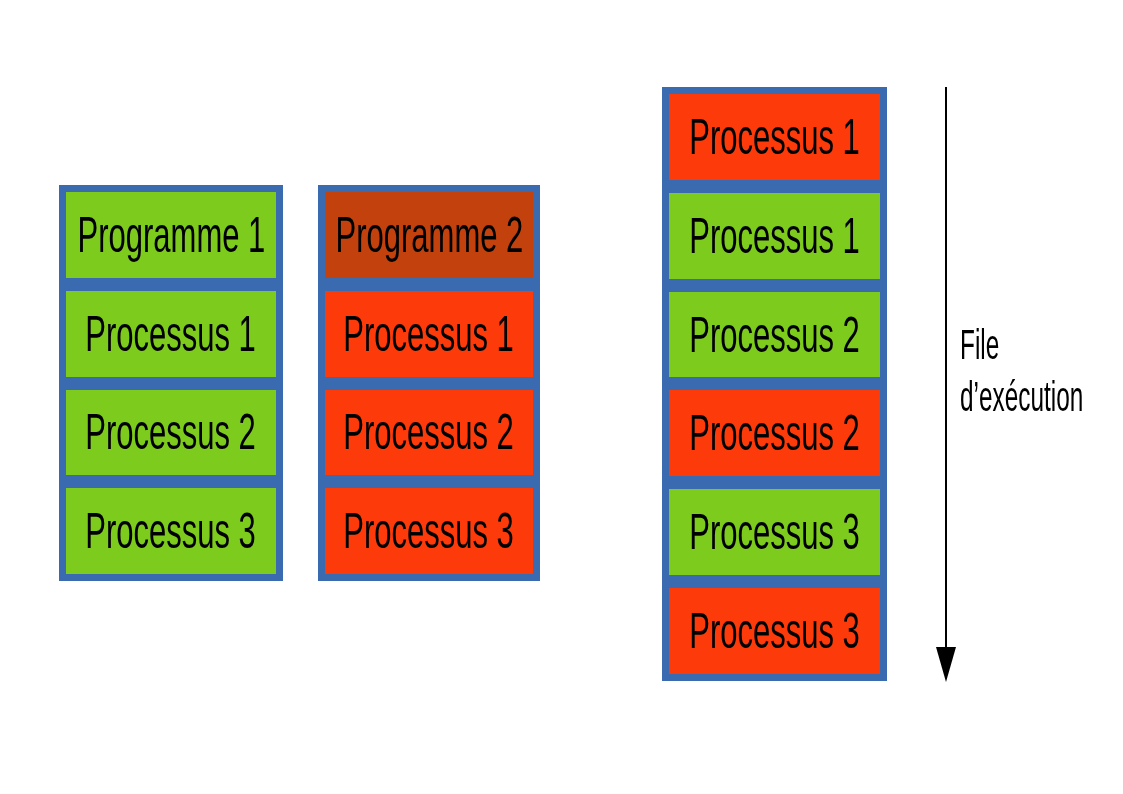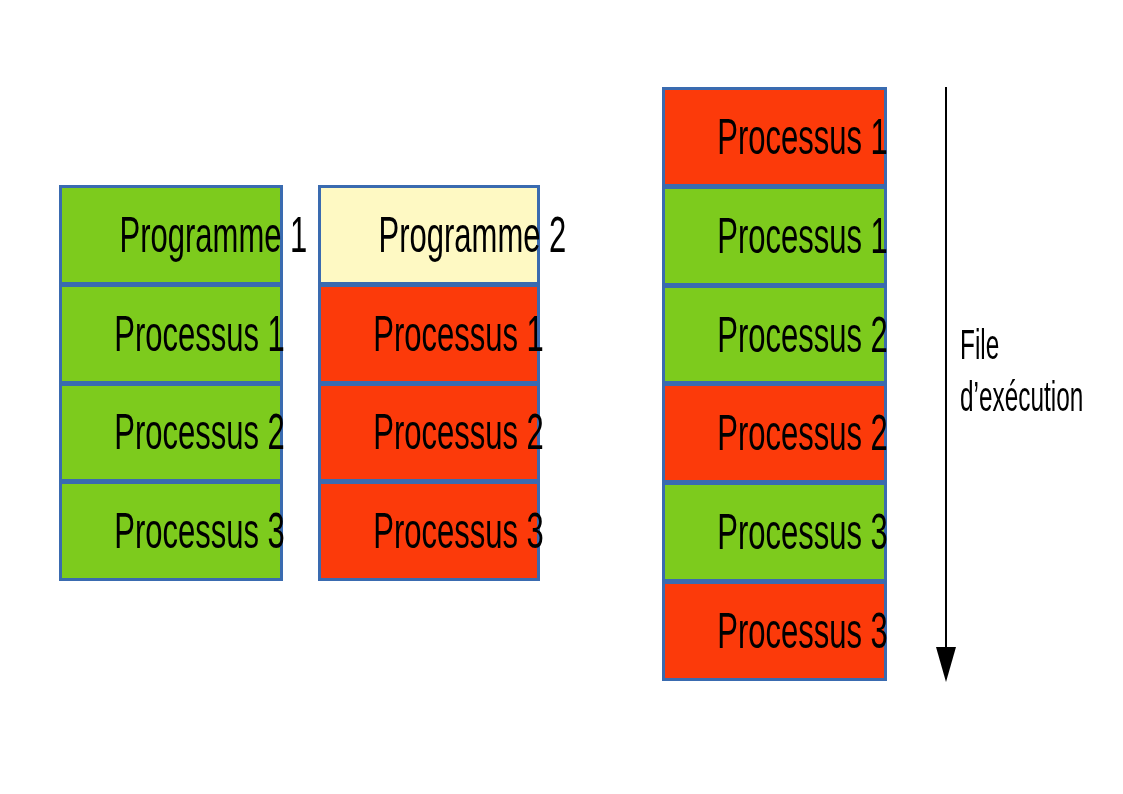--- a/index.html
+++ b/index.html
@@ -15,24 +15,25 @@
     overflow: hidden;
     font-family: "Liberation Sans", sans-serif;
   }
   .col {
     position: absolute;
     display: flex;
     flex-direction: column;
   }
   .cell {
     flex: 1;
-    border: 3px solid #f9a8d4;
+    border: 7px solid #f9a8d4;
     margin-top: -1px;
     display: flex;
     align-items: center;
+    justify-content: center;
     box-sizing: border-box;
   }
   .cell:first-child { margin-top: 0; }
   .cell .lbl {
     font-size: 50px;
     color: #000000;
     white-space: nowrap;
     transform: scaleX(0.62);
     transform-origin: center center;
     line-height: 1;
@@ -85,21 +86,21 @@
     </div>
     <div class="cell" style="background-color: rgb(125, 203, 29); border-color: rgb(58, 107, 176);">
       <span class="lbl">Processus 2</span>
     </div>
     <div class="cell" style="background-color: rgb(125, 203, 29); border-color: rgb(58, 107, 176);">
       <span class="lbl">Processus 3</span>
     </div>
   </div>
 
   <div class="col" id="col-program2">
-    <div class="cell" style="background-color: #fef9c3; border-color: rgb(58, 107, 176);">
+    <div class="cell" style="background-color: #c2410c; border-color: rgb(58, 107, 176);">
       <span class="lbl">Programme 2</span>
     </div>
     <div class="cell" style="background-color: rgb(252, 58, 10); border-color: rgb(58, 107, 176);">
       <span class="lbl">Processus 1</span>
     </div>
     <div class="cell" style="background-color: rgb(252, 58, 10); border-color: rgb(58, 107, 176);">
       <span class="lbl">Processus 2</span>
     </div>
     <div class="cell" style="background-color: rgb(252, 58, 10); border-color: rgb(58, 107, 176);">
       <span class="lbl">Processus 3</span>

